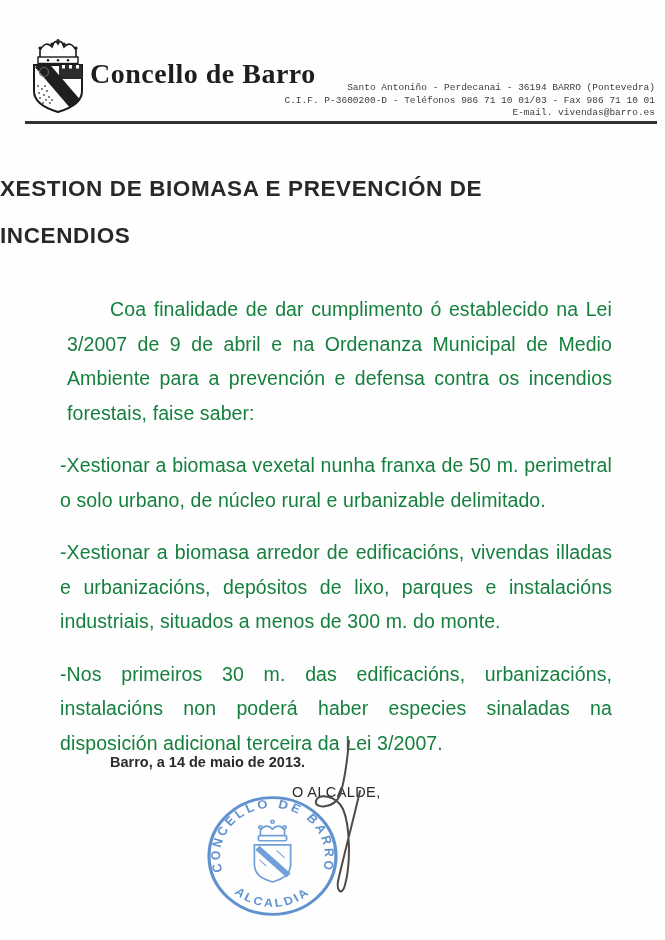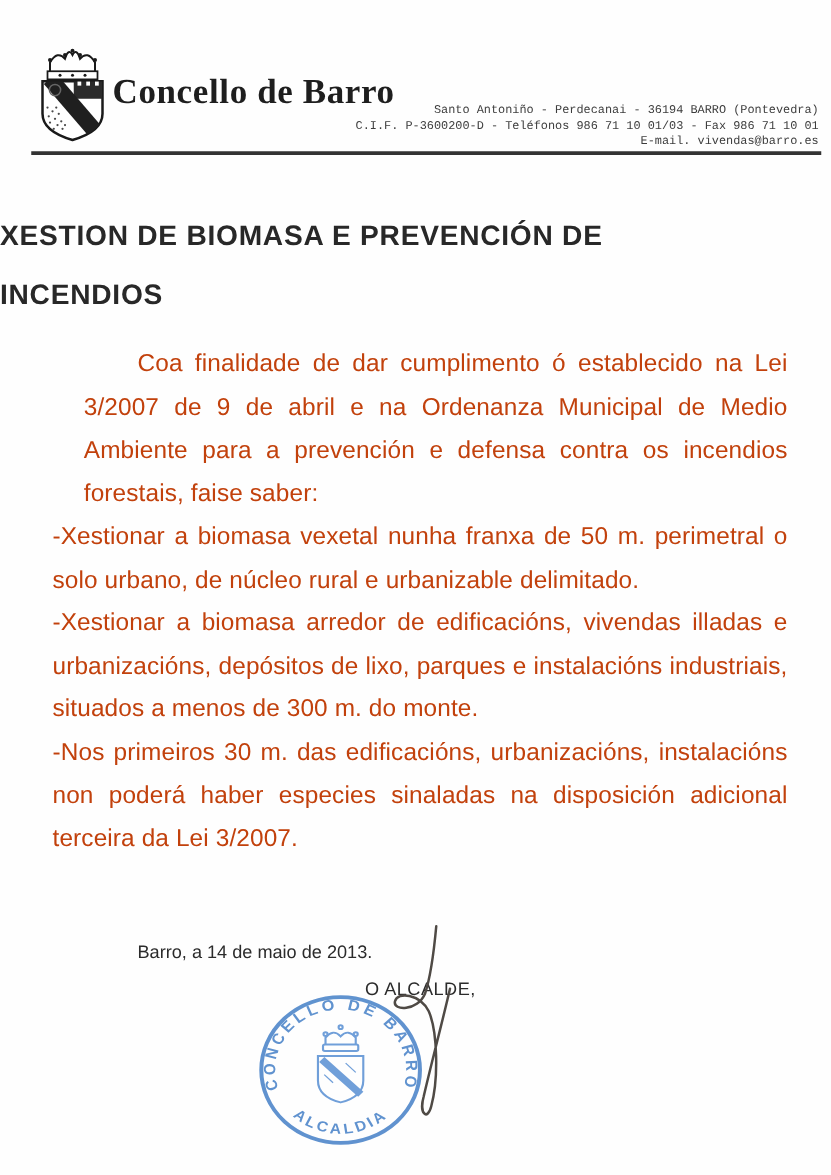--- a/index.html
+++ b/index.html
@@ -29,29 +29,29 @@
   .title{
     position:absolute; left:0; top:165px; width:665px;
     text-align:left; font-weight:bold; font-size:22.5px;
     line-height:47px; letter-spacing:0.6px; color:#282828;
   }
   
   .body{
     position:absolute; left:42px; top:274px; width:588px;
   }
   .para{
-    margin:0; text-align:justify;
+    margin:18px; text-align:justify;
     font-size:19.5px; line-height:34.5px; letter-spacing:0.1px;
-    color:#c2410c;
+    color:#15803d;
   }
   .para.indented{ margin-left:25px; text-indent:43px; }
   
   .date-line{
     position:absolute; left:110px; top:754px;
-    font-size:14.5px; color:#2b2b2b;
+    font-size:14.5px; color:#2b2b2b;font-weight:bold;
   }
   .signer-title{
     position:absolute; left:292px; top:784px;
     font-size:14.5px; letter-spacing:0.4px; color:#2b2b2b;
   }
   .stamp{ position:absolute; left:204px; top:793px; }
   .signature{ position:absolute; left:298px; top:733px; }
 </style>
 </head>
 <body>

